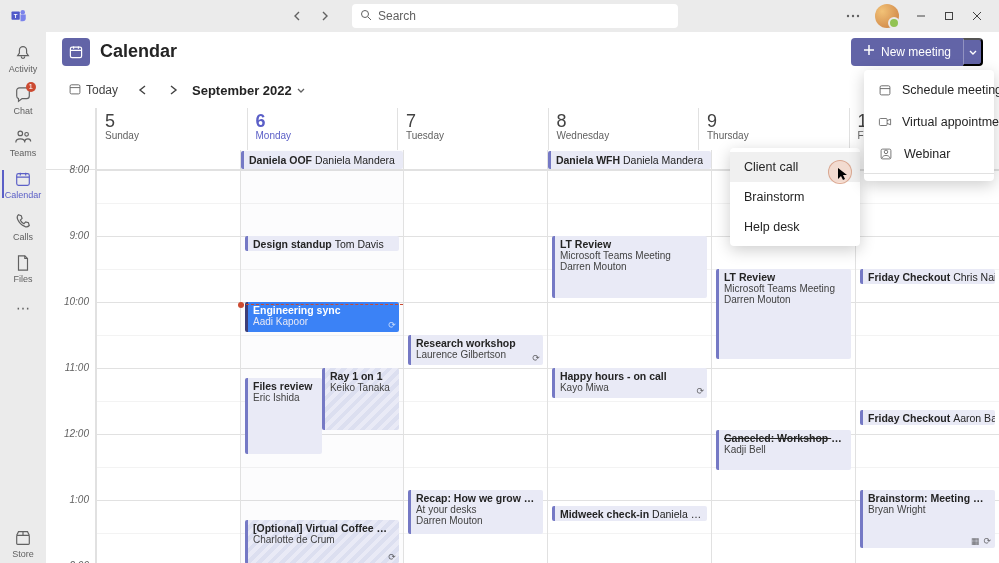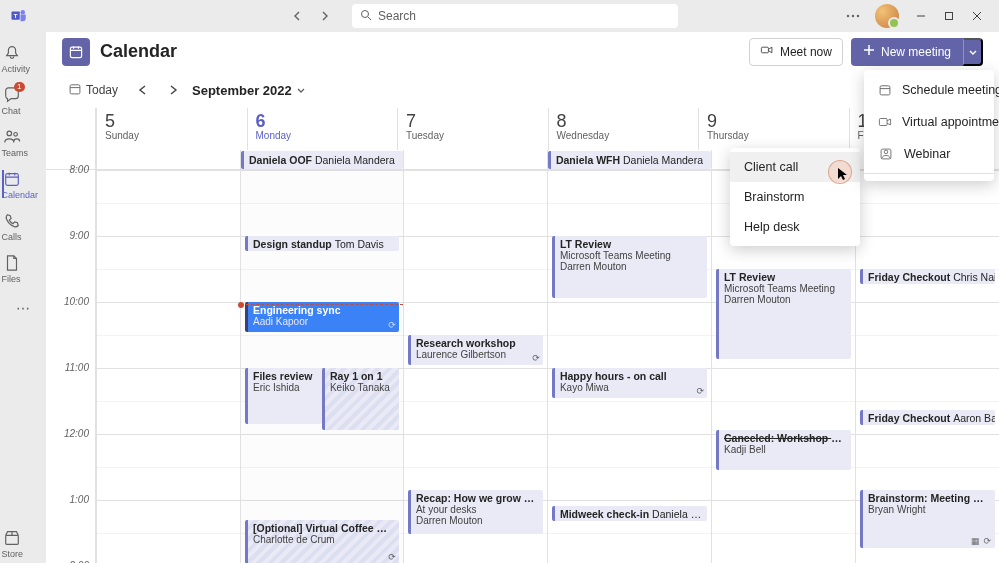--- a/index.html
+++ b/index.html
@@ -26,21 +26,21 @@
   .tb-right { margin-left: auto; display:flex; align-items:center; gap:8px; padding-right:4px; }
   .tb-btn { width:28px; height:28px; display:flex;align-items:center;justify-content:center; color:#424242; }
   .avatar { width:24px; height:24px; border-radius:50%; background: radial-gradient(circle at 30% 30%, #f2c277, #c97b3e); position:relative; }
   .avatar::after{content:"";position:absolute;right:-1px;bottom:-1px;width:8px;height:8px;border-radius:50%;background:#92c353;border:2px solid var(--sidebar-bg);}
   .win-btns { display:flex; }
   .win-btns .wb { width:28px; height:28px; display:flex;align-items:center;justify-content:center; color:#424242; }
 
   
   .app { display:flex; height: calc(563px - 32px); }
   .rail { width:46px; background:var(--sidebar-bg); display:flex; flex-direction:column; align-items:center; padding-top:6px; gap:2px; }
-  .rail-item { width:43px; height:40px; display:flex; flex-direction:column; justify-content:center; gap:1px; color:#616161; font-size:9px; position:relative; }
+  .rail-item { width:43px; height:40px; display:flex; flex-direction:column; align-items:center; justify-content:center; gap:1px; color:#616161; font-size:9px; position:relative; }
   .rail-item.active { color:#5b5fc7; }
   .rail-item.active::before { content:""; position:absolute; left:0; top:6px; bottom:6px; width:2px; background:#5b5fc7; }
   .rail-icon { width:20px; height:20px; display:flex;align-items:center;justify-content:center; position:relative; }
   .badge { position:absolute; top:-3px; right:-3px; background:#cc4a31; color:#fff; font-size:8px; border-radius:8px; padding:0 3px; line-height:10px; min-width:10px; text-align:center; }
   .rail-spacer { flex:1; }
   .rail-more { color:#616161; font-size:14px; width:46px; height:36px; display:flex;align-items:center;justify-content:center; }
 
   
   .main { flex:1; display:flex; flex-direction:column; background:#fff; }
   .header { height:40px; display:flex; align-items:center; padding:0 16px; gap:10px; border-bottom:1px solid transparent; }
@@ -238,27 +238,20 @@
   <div class="main">
     <div class="header">
       <span class="header-icon">
           <svg width="16" height="16" viewBox="0 0 20 20">
             <rect x="3" y="4" width="14" height="13" rx="2" stroke="#fff" fill="none" stroke-width="1.5"></rect>
             <path d="M3 8h14M7 3v3M13 3v3" stroke="#fff" stroke-width="1.5"></path>
           </svg>
         </span>
       <span class="header-title">Calendar</span>
       <div class="header-actions">
-        <button class="meet-btn">
-          <span><svg width="14" height="14" viewBox="0 0 20 20">
-                <rect x="2" y="6" width="10" height="8" rx="1.5" stroke="#424242" fill="none" stroke-width="1.3"></rect>
-                <path d="M12 9l5-3v8l-5-3" stroke="#424242" fill="none" stroke-width="1.3"></path>
-              </svg></span>
-          <span>Meet now</span>
-        </button>
         <div class="new-meeting">
           <button class="nm-main">
             <span><svg width="12" height="12" viewBox="0 0 12 12">
                   <path d="M6 1v10M1 6h10" stroke="#fff" stroke-width="1.5"></path>
                 </svg></span>
             <span>New meeting</span>
           </button>
           <button class="nm-caret">
               <svg width="10" height="10" viewBox="0 0 10 10">
                 <path d="M2 4l3 3 3-3" stroke="#fff" fill="none" stroke-width="1.4"></path>
@@ -356,21 +349,21 @@
               <div class="event allday">
                   <span class="title"><span>Daniela OOF</span> <span style="font-weight:400">Daniela Mandera</span></span>
                 </div>
             </div>
             <div class="event" style="top:86px;height:15px"><span class="title"><span>Design standup</span> <span style="font-weight:400">Tom Davis</span></span></div>
             <div class="event dark" style="top:152px;height:30px">
                 <div class="title">Engineering sync</div>
                 <div class="sub">Aadi Kapoor</div>
                 <span class="recur">⟳</span>
               </div>
-            <div class="event" style="top:218px;height:56px;right:50%">
+            <div class="event" style="top:228px;height:76px;right:50%">
                 <div class="title">Files review</div>
                 <div class="sub">Eric Ishida</div>
               </div>
             <div class="event tentative" style="top:218px;height:62px;left:50%">
                 <div class="title">Ray 1 on 1</div>
                 <div class="sub">Keiko Tanaka</div>
               </div>
             <div class="event tentative" style="top:370px;height:44px">
                 <div class="title">[Optional] Virtual Coffee …</div>
                 <div class="sub">Charlotte de Crum</div>

